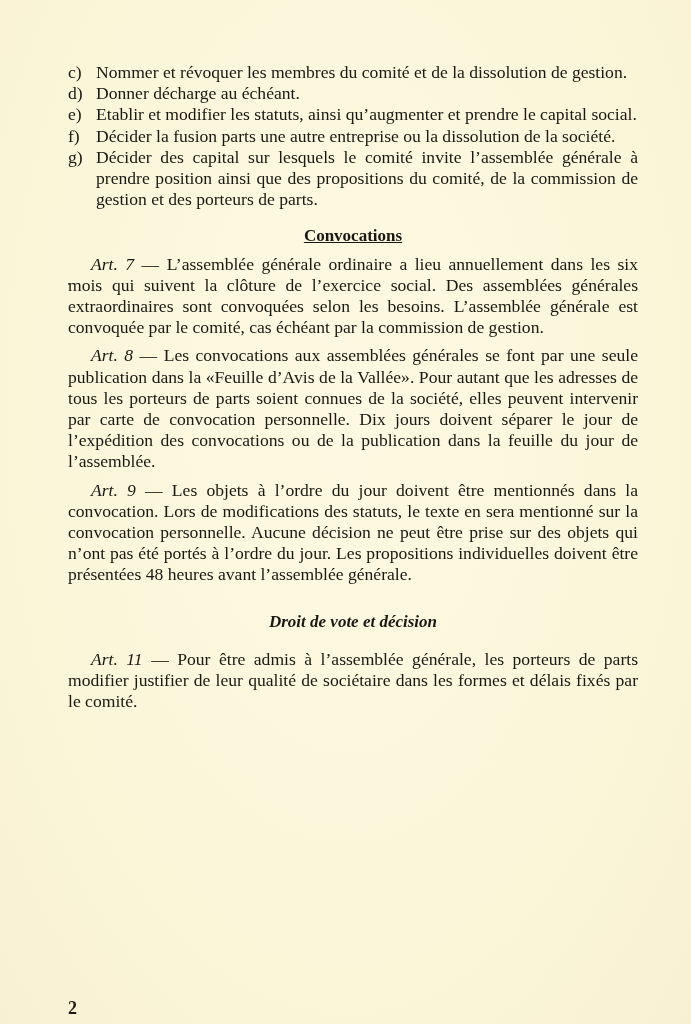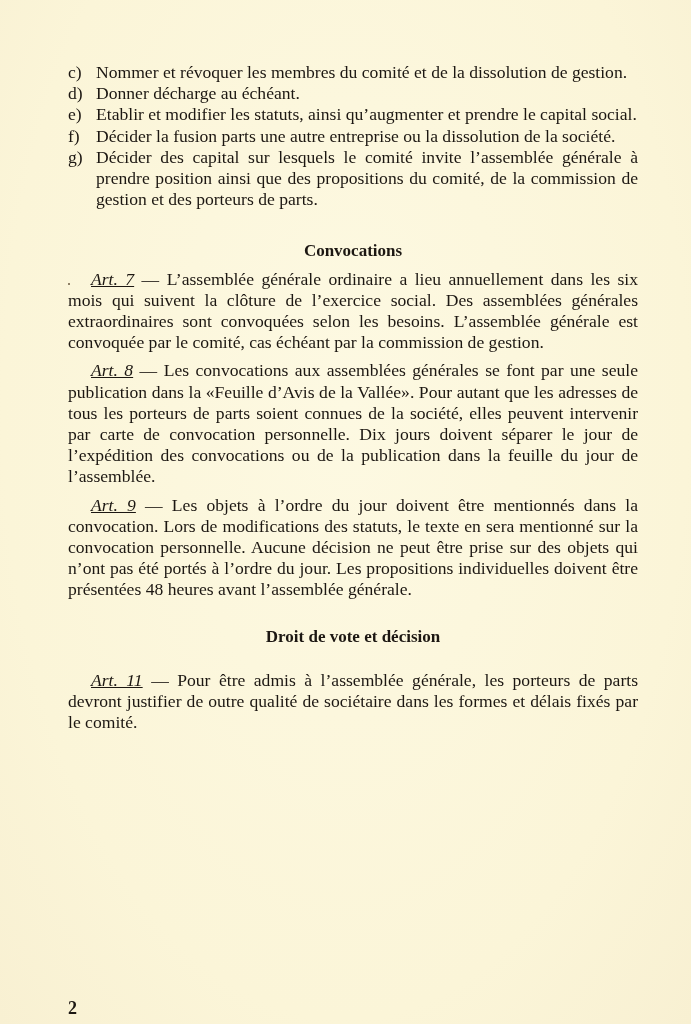--- a/index.html
+++ b/index.html
@@ -21,21 +21,21 @@
     text-align: justify;
   }
   .list-item { display: flex; }
   .list-item .marker { width: 28px; flex: none; }
   .list-item .text { flex: 1; text-align: justify; }
   .heading {
     text-align: center; font-weight: bold; font-size: 17px;
     margin: 0;
   }
   .para { text-indent: 23px; margin: 0; }
-  .art-label { font-style: italic; text-decoration: underline; }
+  .art-label { font-style: italic; }
   .page-number {
     position: absolute; left: 68px; top: 998px;
     font-family: "Liberation Serif", serif; font-weight: bold; font-size: 18px;
   }
   .dot { position: absolute; left: 68px; top: 283px; width: 2px; height: 2px; background: #6b5a40; border-radius: 50%; }
 </style>
 </head>
 <body>
 
 <div class="page">
@@ -58,28 +58,28 @@
       <div class="list-item">
         <span class="marker">f)</span>
         <span class="text">Décider la fusion parts une autre entreprise ou la dissolution de la société.</span>
       </div>
       <div class="list-item">
         <span class="marker">g)</span>
         <span class="text">Décider des capital sur lesquels le comité invite l’assemblée générale à prendre position ainsi que des propositions du comité, de la commission de gestion et des porteurs de parts.</span>
       </div>
     </div>
 
-    <h2 class="heading" style="margin-top:30px; margin-bottom:7px;">Convocations</h2>
+    <h2 class="heading" style="margin-top:15px; margin-bottom:7px;text-decoration:underline;">Convocations</h2>
 
     <p class="para"><span class="art-label">Art. 7</span><span> — L’assemblée générale ordinaire a lieu annuellement dans les six mois qui suivent la clôture de l’exercice social. Des assemblées générales extraordinaires sont convoquées selon les besoins. L’assemblée générale est convoquée par le comité, cas échéant par la commission de gestion.</span></p>
 
     <p class="para" style="margin-top:7px;"><span class="art-label">Art. 8</span><span> — Les convocations aux assemblées générales se font par une seule publication dans la «Feuille d’Avis de la Vallée». Pour autant que les adresses de tous les porteurs de parts soient connues de la société, elles peuvent intervenir par carte de convocation personnelle. Dix jours doivent séparer le jour de l’expédition des convocations ou de la publication dans la feuille du jour de l’assemblée.</span></p>
 
     <p class="para" style="margin-top:7px;"><span class="art-label">Art. 9</span><span> — Les objets à l’ordre du jour doivent être mentionnés dans la convocation. Lors de modifications des statuts, le texte en sera mentionné sur la convocation personnelle. Aucune décision ne peut être prise sur des objets qui n’ont pas été portés à l’ordre du jour. Les propositions individuelles doivent être présentées 48 heures avant l’assemblée générale.</span></p>
 
-    <h2 class="heading" style="margin-top:25px; margin-bottom:23px;">Droit de vote et décision</h2>
+    <h2 class="heading" style="margin-top:25px; margin-bottom:17px;font-style:italic;">Droit de vote et décision</h2>
 
 
-    <p class="para" style="margin-top:7px;"><span class="art-label">Art. 11</span><span> — Pour être admis à l’assemblée générale, les porteurs de parts devront justifier de outre qualité de sociétaire dans les formes et délais fixés par le comité.</span></p>
+    <p class="para" style="margin-top:7px;"><span class="art-label">Art. 11</span><span> — Pour être admis à l’assemblée générale, les porteurs de parts modifier justifier de leur qualité de sociétaire dans les formes et délais fixés par le comité.</span></p>
   </div>
 
   <div class="page-number">2</div>
 </div>
 
 </body></html>

